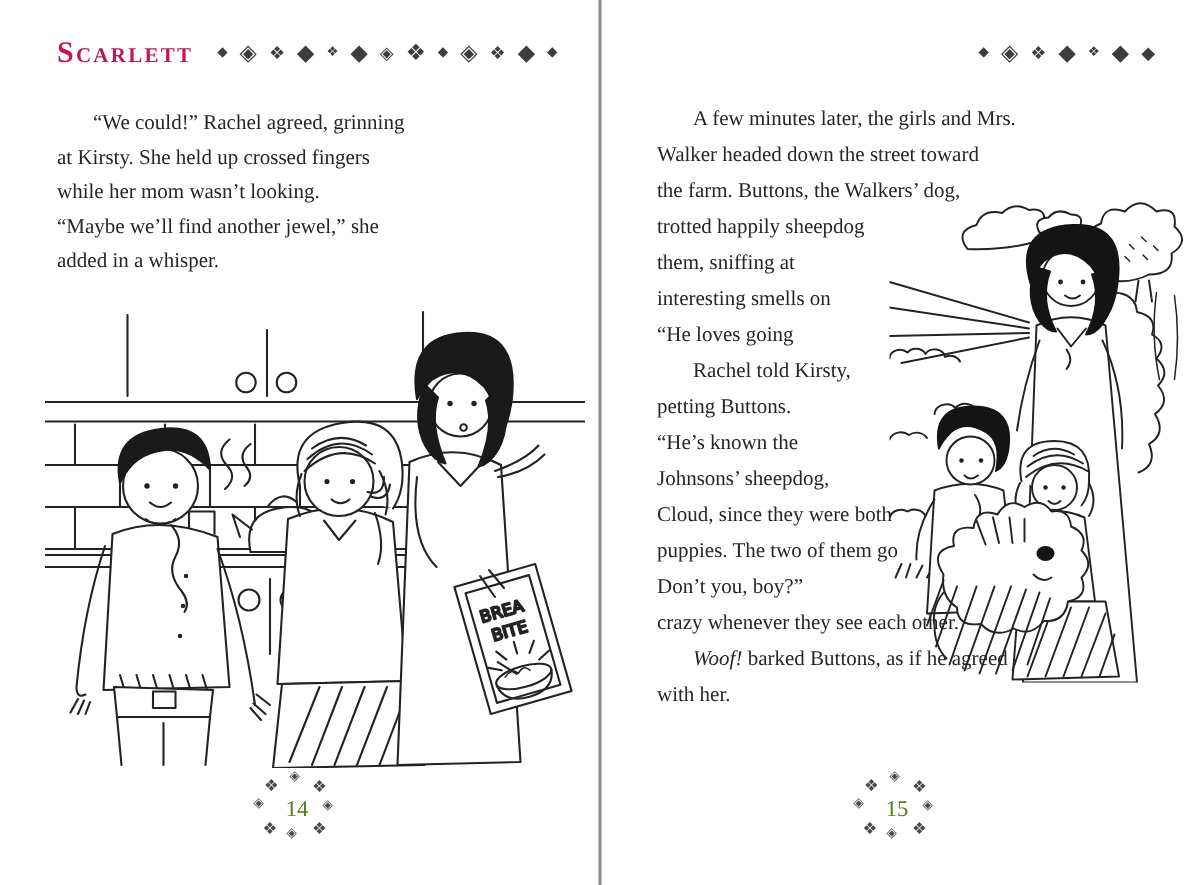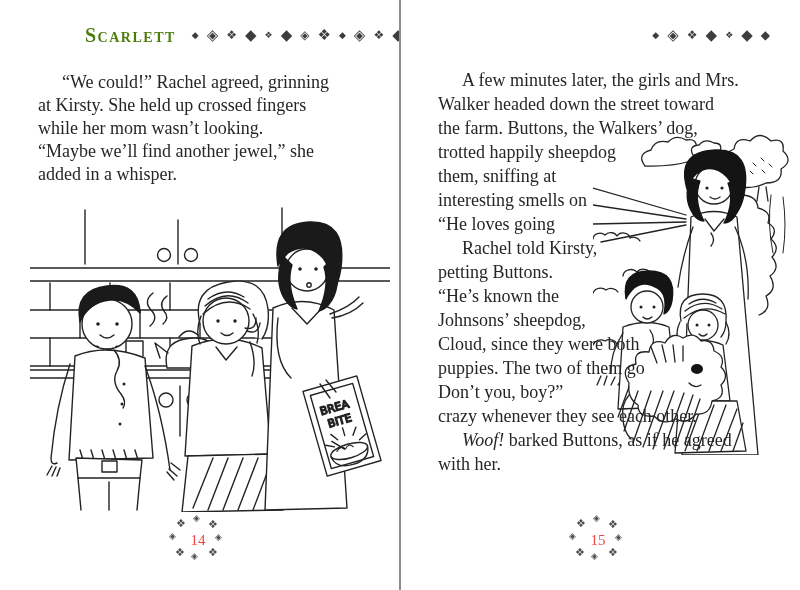--- a/index.html
+++ b/index.html
@@ -12,31 +12,31 @@
   .page-left{left:0}
   .page-right{left:400px}
   .divider{position:absolute;left:399px;top:0;width:2px;height:590px;background:#8d8d8d;z-index:6}
 
   
   .header{position:absolute;top:22px;height:26px;display:flex;align-items:center}
   .page-left .header{left:38px;right:16px}
   .page-right .header{left:16px;right:14px;justify-content:flex-end}
   .header-title{
     font-size:20px;font-weight:600;font-variant:small-caps;
-    letter-spacing:1.5px;color:#4d7c0f;white-space:nowrap;line-height:1;margin-left:47px;
+    letter-spacing:1.5px;color:#be185d;white-space:nowrap;line-height:1;
   }
   .orn-row{display:flex;align-items:center;gap:8px;color:#3d3d3d;font-family:"DejaVu Sans",sans-serif}
   .page-left .orn-row{margin-left:16px}
   .page-right .orn-row{margin-right:16px}
   .orn{line-height:1;font-size:9px}
   .orn:nth-child(even){font-size:15px}
   .orn:nth-child(4n+3){font-size:12px}
 
   
-  .textblock{position:absolute;font-size:18px;white-space:nowrap;z-index:2}
+  .textblock{position:absolute;font-size:14px;white-space:nowrap;z-index:2}
   .left-lines{left:38px;top:71px;line-height:23px}
   .right-lines{left:38px;top:68px;line-height:24px}
   .left-lines .lines-group div:nth-child(1){text-indent:24px}
   .right-lines .lines-group div:nth-child(1),
   .right-lines .lines-group div:nth-child(8){text-indent:24px}
   .indent{text-indent:24px}
   .italic{font-style:italic}
 
   
   .illo{position:absolute;z-index:1}
@@ -49,21 +49,21 @@
   .med-orn{position:absolute;font-size:9px;line-height:1;color:#4a4a4a;font-family:"DejaVu Sans",sans-serif}
   .med-orn:nth-child(even){font-size:11px}
   .med-orn:nth-child(1){left:23px;top:0}
   .med-orn:nth-child(2){left:38px;top:5px}
   .med-orn:nth-child(3){left:45px;top:19px}
   .med-orn:nth-child(4){left:38px;top:33px}
   .med-orn:nth-child(5){left:21px;top:38px}
   .med-orn:nth-child(6){left:5px;top:33px}
   .med-orn:nth-child(7){left:-1px;top:18px}
   .med-orn:nth-child(8){left:6px;top:4px}
-  .med-num{position:absolute;left:0;right:0;top:19px;text-align:center;font-size:15px;color:#ef4444;line-height:1}
+  .med-num{position:absolute;left:0;right:0;top:19px;text-align:center;font-size:15px;color:#4d7c0f;line-height:1}
 
   svg{display:block}
   svg text{font-family:"DejaVu Sans",sans-serif;fill:#1f1f1f}
 </style>
 </head>
 <body>
 
 <div class="page page-left">
 
   <div class="header">

